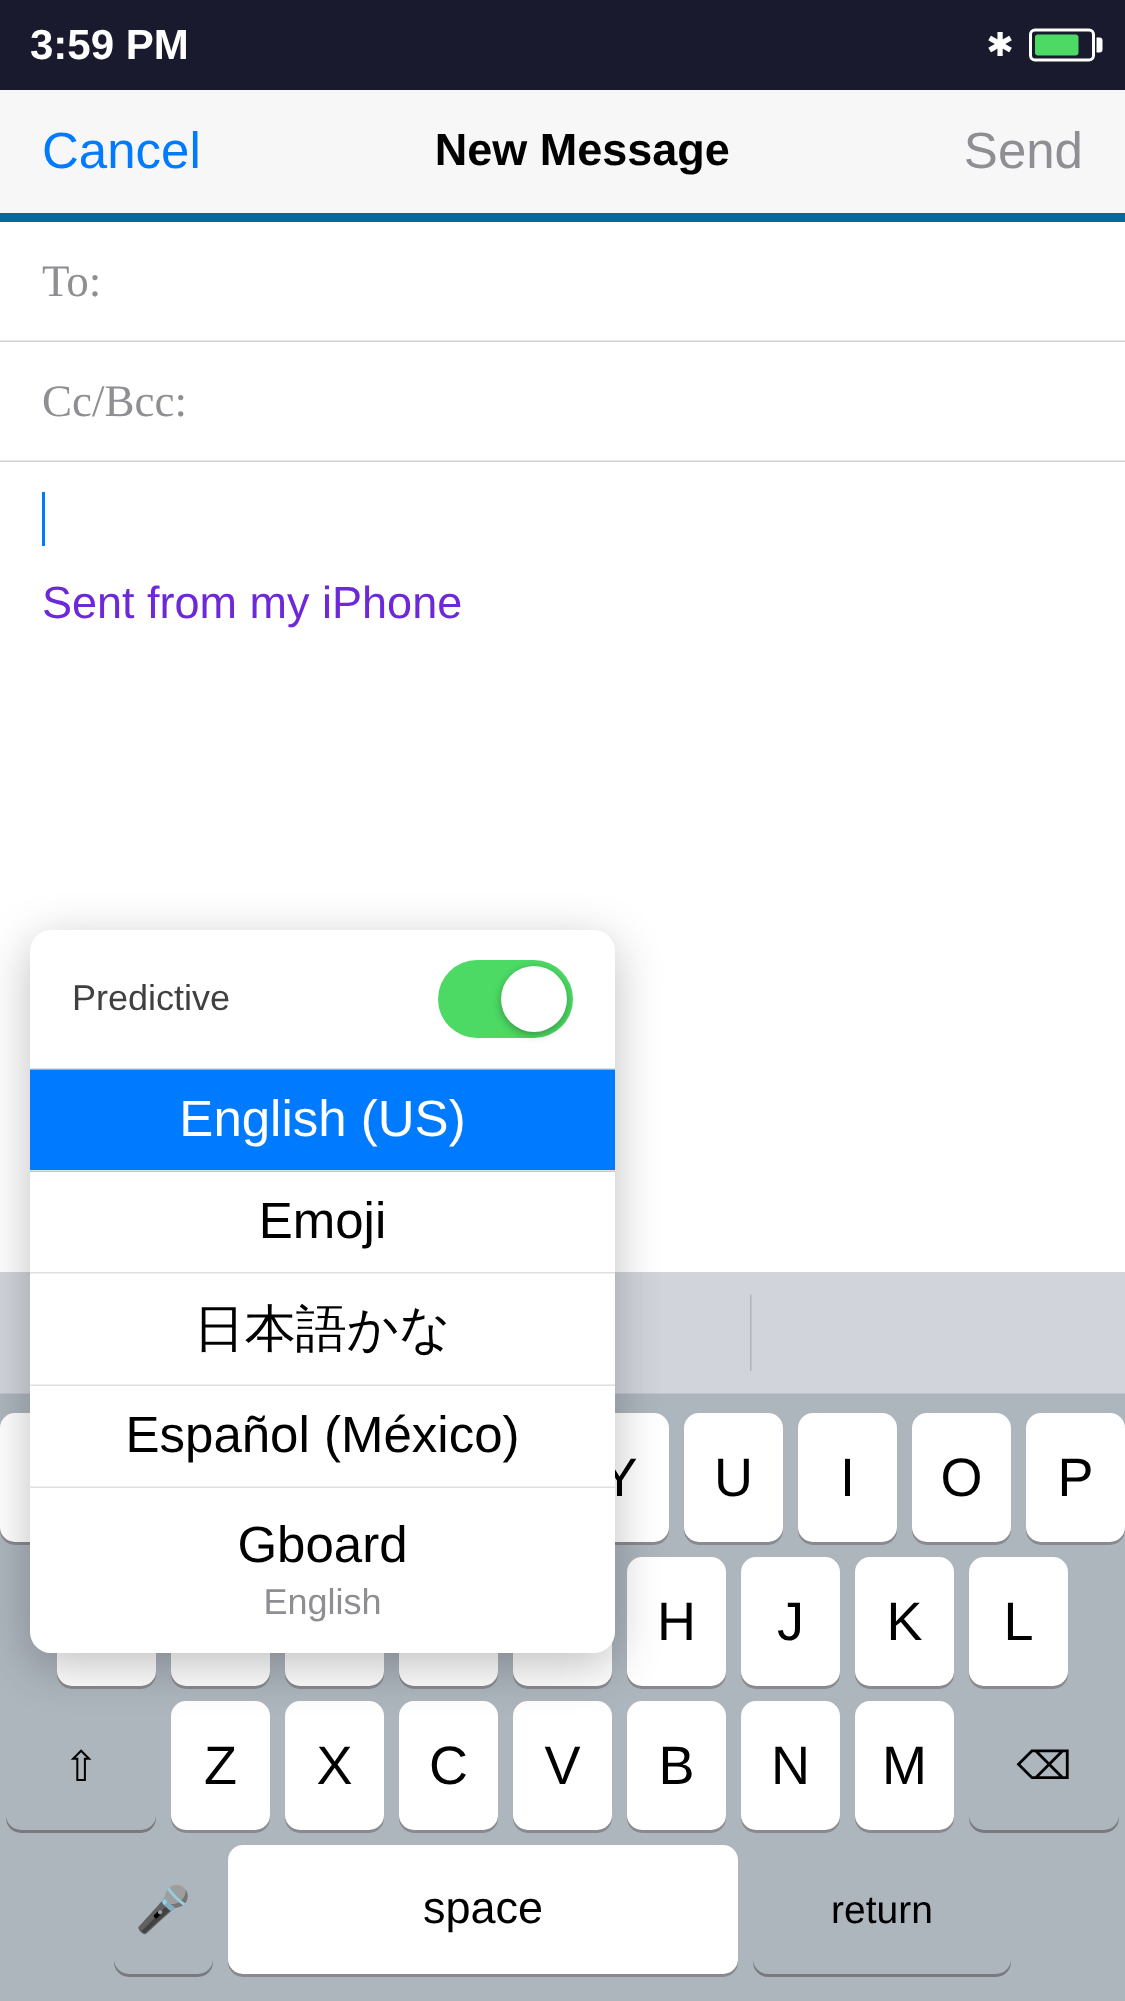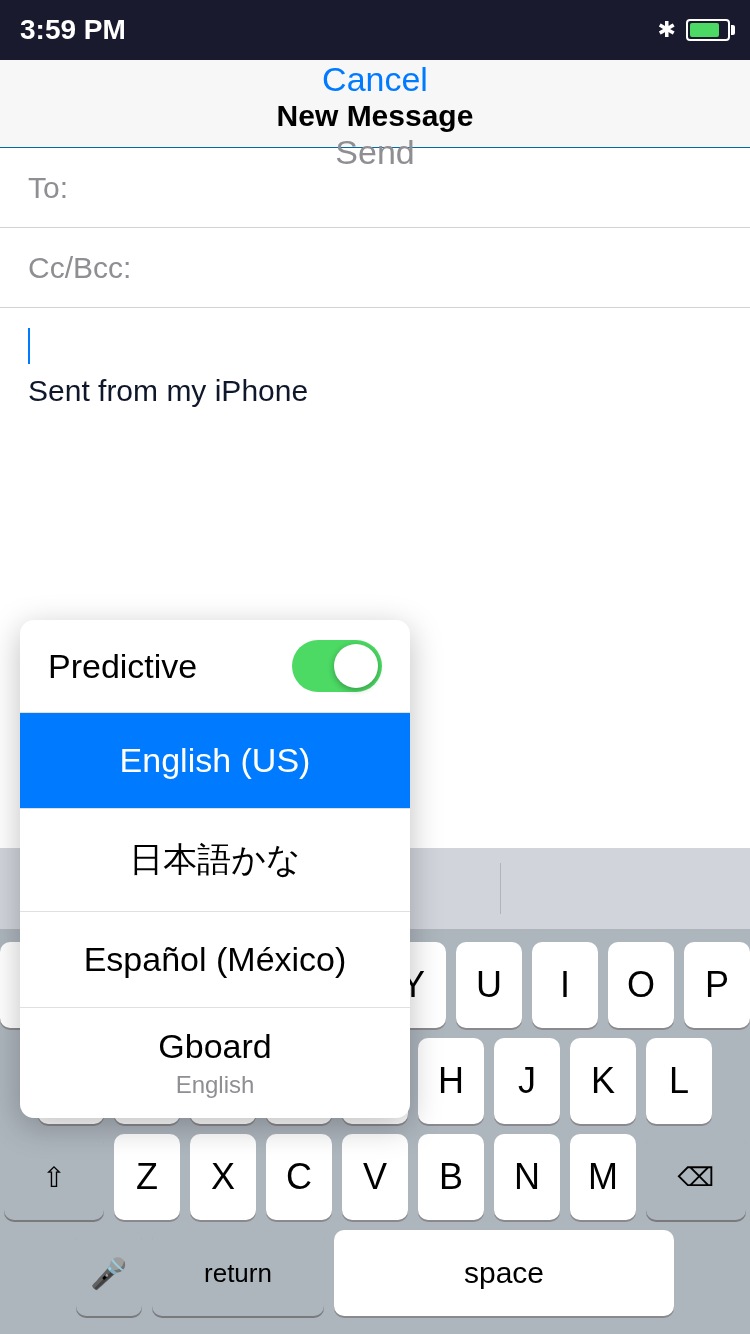--- a/index.html
+++ b/index.html
@@ -51,26 +51,25 @@
     }
     .battery-fill {
       width: 80%; height: 100%; background: #4cd964; border-radius: 2px;
     }
 
     
     .nav-bar {
       width: 750px;
       height: 88px;
       background: #f7f7f7;
-      border-bottom: 1px solid #0369a1;
+      border-bottom: 6px solid #0369a1;
       display: flex;
       align-items: center;
       justify-content: space-between;
       padding: 0 28px;
-      flex-direction: column;
     }
     .nav-cancel {
       font-size: 34px;
       color: #007aff;
       font-weight: 400;
     }
     .nav-title {
       font-size: 30px;
       font-weight: 700;
       color: #000;
@@ -91,20 +90,21 @@
       align-items: center;
       padding: 0 28px;
       height: 80px;
       border-bottom: 1px solid #d1d1d6;
     }
     .field-label {
       font-size: 30px;
       color: #8e8e93;
       margin-right: 12px;
       min-width: 90px;
+      font-family: Liberation Serif, serif;
     }
     .field-input {
       flex: 1;
       font-size: 30px;
       color: #000;
       border: none;
       outline: none;
       background: transparent;
     }
 
@@ -120,22 +120,22 @@
       height: 36px;
       background: #007aff;
       vertical-align: bottom;
       animation: blink 1s step-end infinite;
     }
     @keyframes blink {
       50% { opacity: 0; }
     }
     .signature {
       font-size: 30px;
-      color: #0f172a;
-      margin-top: 10px;
+      color: #6d28d9;
+      margin-top: 22px;
     }
 
     
     .popup-menu {
       position: absolute;
       left: 20px;
       top: 620px;
       width: 390px;
       background: #fff;
       border-radius: 14px;
@@ -144,23 +144,23 @@
       z-index: 100;
     }
     .predictive-row {
       display: flex;
       align-items: center;
       justify-content: space-between;
       padding: 20px 28px;
       border-bottom: 1px solid #e0e0e0;
     }
     .predictive-label {
-      font-size: 34px;
+      font-size: 24px;
       font-weight: 500;
-      color: #000000;
+      color: #404040;
     }
     
     .toggle {
       width: 90px;
       height: 52px;
       background: #4cd964;
       border-radius: 26px;
       position: relative;
     }
     .toggle-knob {
@@ -168,21 +168,21 @@
       right: 4px;
       top: 4px;
       width: 44px;
       height: 44px;
       background: #fff;
       border-radius: 50%;
       box-shadow: 0 2px 6px rgba(0,0,0,0.3);
     }
 
     .menu-item {
-      padding: 28px 28px;
+      padding: 14px 28px;
       font-size: 34px;
       color: #000;
       border-bottom: 1px solid #e0e0e0;
       text-align: center;
     }
     .menu-item.selected {
       background: #007aff;
       color: #fff;
     }
     .menu-item.two-line {
@@ -321,20 +321,21 @@
 </div>
 
 <div class="popup-menu">
   <div class="predictive-row">
     <span class="predictive-label">Predictive</span>
     <div class="toggle">
       <div class="toggle-knob"></div>
     </div>
   </div>
   <div class="menu-item selected">English (US)</div>
+  <div class="menu-item">Emoji</div>
   <div class="menu-item">日本語かな</div>
   <div class="menu-item">Español (México)</div>
   <div class="menu-item two-line">
     Gboard
     <span class="menu-item-sub">English</span>
   </div>
 </div>
 
 <div class="keyboard">
 
@@ -378,17 +379,17 @@
       <div class="key key-letter">C</div>
       <div class="key key-letter">V</div>
       <div class="key key-letter">B</div>
       <div class="key key-letter">N</div>
       <div class="key key-letter">M</div>
       <div class="key key-letter key-special key-delete" style="font-size:26px;">⌫</div>
     </div>
 
     <div class="key-row">
       <div class="key key-mic key-special">🎤</div>
+      <div class="key key-space">space</div>
       <div class="key key-return key-special">return</div>
-      <div class="key key-space">space</div>
     </div>
   </div>
 </div>
 
 </body></html>

